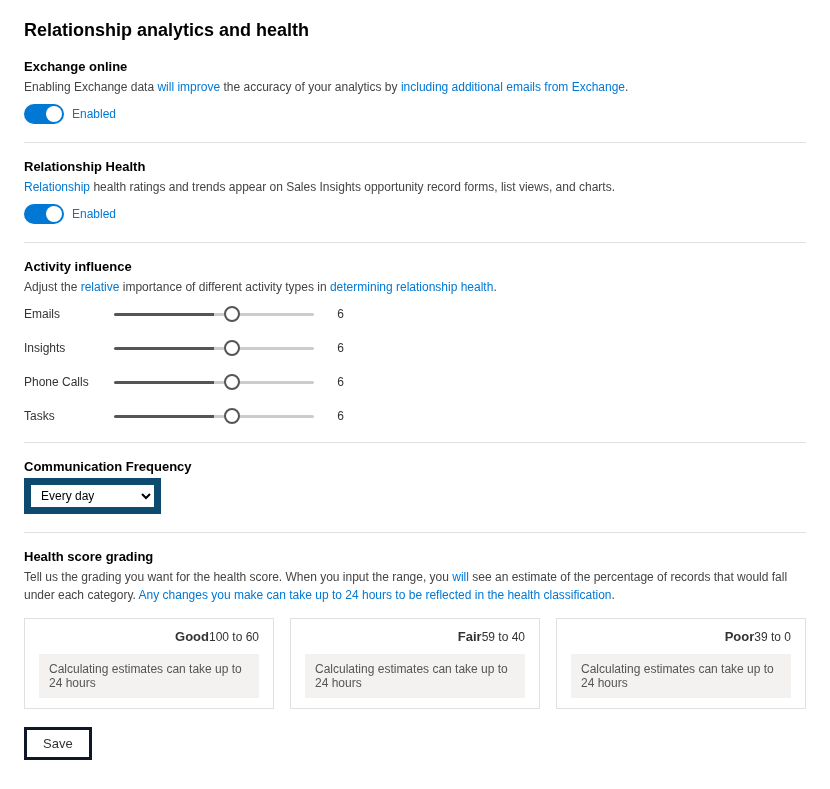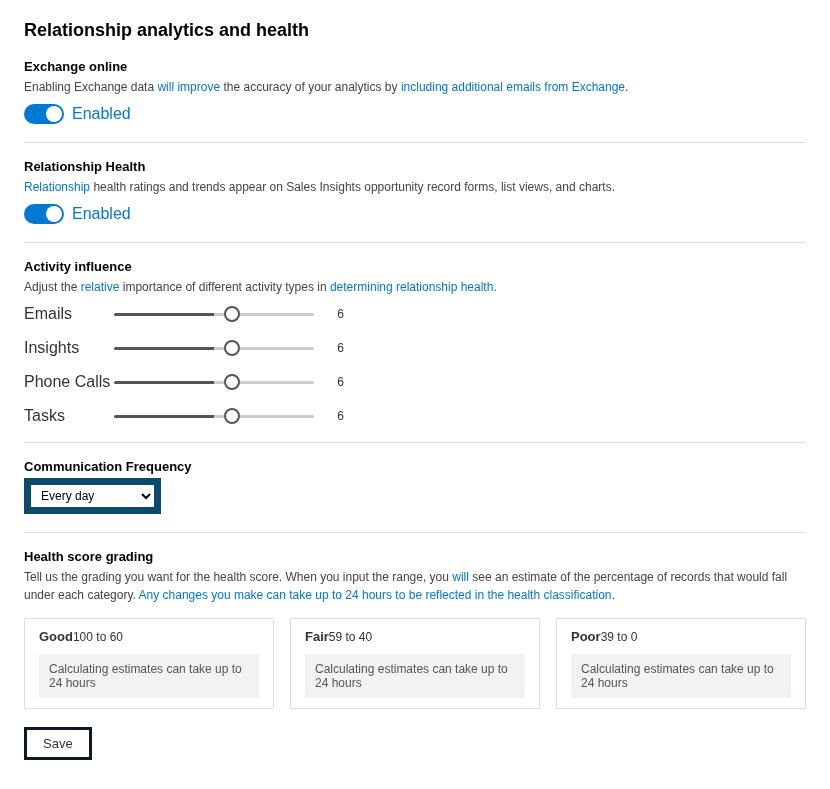--- a/index.html
+++ b/index.html
@@ -58,39 +58,39 @@
       position: absolute;
       width: 16px;
       height: 16px;
       background: #fff;
       border-radius: 50%;
       top: 2px;
       left: 22px;
       transition: left 0.2s;
     }
     .toggle-label {
-      font-size: 16px;
+      font-size: 12px;
       color: #0078d4;
     }
     .divider {
       border: none;
       border-top: 1px solid #e0e0e0;
       margin: 16px 0;
     }
     .slider-section {
       margin-bottom: 16px;
     }
     .slider-row {
       display: flex;
       align-items: center;
       margin-bottom: 14px;
     }
     .slider-label {
       width: 90px;
-      font-size: 16px;
+      font-size: 12px;
       color: #333;
       flex-shrink: 0;
     }
     .slider-container {
       flex: 1;
       max-width: 200px;
       position: relative;
       height: 20px;
       display: flex;
       align-items: center;
@@ -167,21 +167,21 @@
       display: flex;
       gap: 16px;
     }
     .grade-card {
       flex: 1;
       border: 1px solid #e0e0e0;
       padding: 10px 14px;
     }
     .grade-card-header {
       display: flex;
-      justify-content: flex-start;
+      justify-content: flex-end;
       align-items: center;
       margin-bottom: 10px;
     }
     .grade-label {
       font-weight: 700;
       font-size: 13px;
     }
     .grade-range {
       font-size: 12px;
       color: #333;

